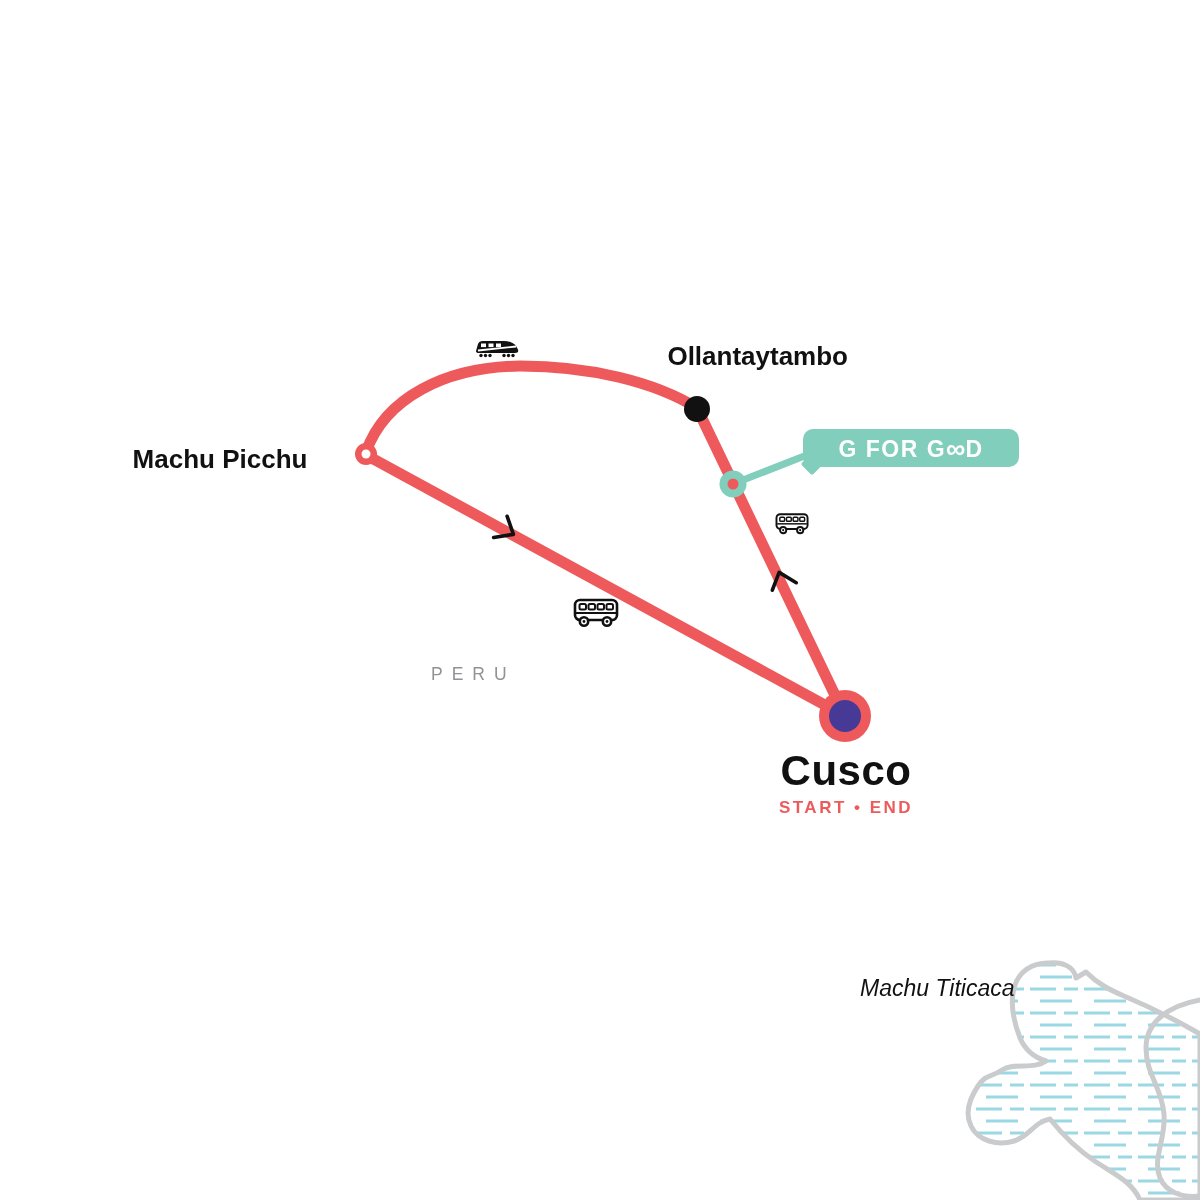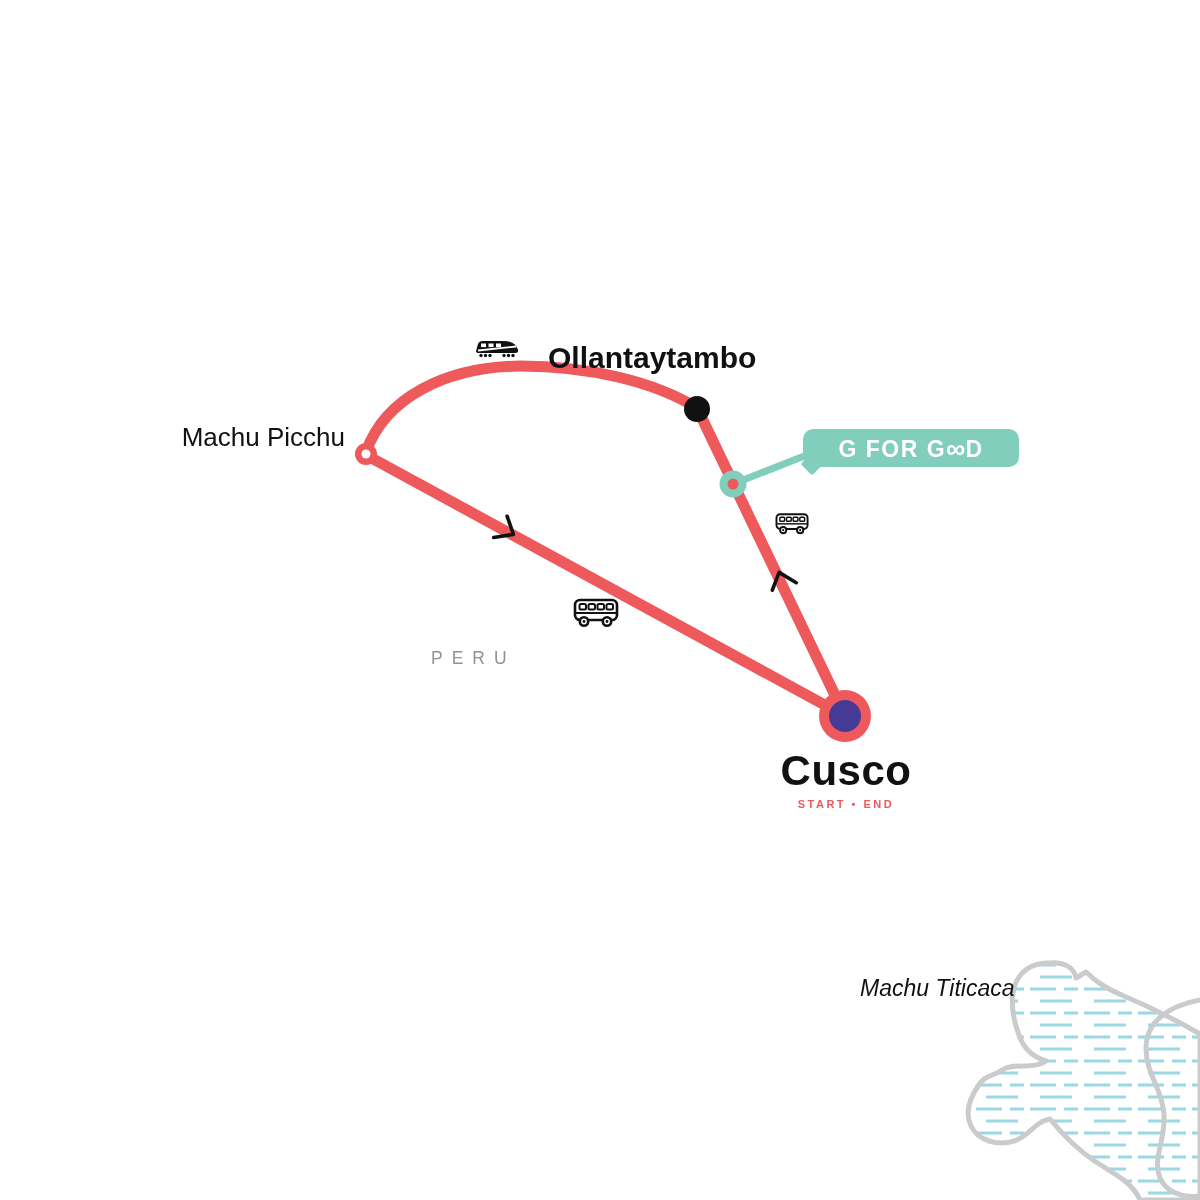--- a/index.html
+++ b/index.html
@@ -35,25 +35,25 @@
   .chev{stroke:var(--ink);stroke-width:3.6;fill:none;stroke-linecap:round;stroke-linejoin:round;}
   .lake-outline-stroke{stroke:var(--lake-outline);stroke-width:5;stroke-linejoin:round;stroke-linecap:round;}
   .no-fill{fill:none;}
   .water-line{stroke:var(--lake-water);stroke-width:3.2;fill:none;}
   .icon-ink{fill:var(--ink);}
   .icon-white{fill:#ffffff;}
   .icon-stroke{stroke:var(--ink);fill:#ffffff;}
 
   
   .label{position:absolute;color:var(--ink);white-space:nowrap;}
-  #ollantaytambo-label{left:548px;top:341px;width:300px;text-align:left;font-size:30px;font-weight:800;}
-  #machu-picchu-label{left:95px;top:422px;width:250px;text-align:right;font-size:26px;font-weight:400;}
+  #ollantaytambo-label{left:548px;top:341px;width:300px;text-align:right;font-size:26px;font-weight:800;}
+  #machu-picchu-label{left:95px;top:444px;width:250px;text-align:center;font-size:26px;font-weight:700;}
   #cusco-label{left:696px;top:747px;width:300px;text-align:center;font-size:42px;font-weight:800;letter-spacing:.5px;}
-  #start-end-label{left:696px;top:798px;width:300px;text-align:center;font-size:11px;font-weight:800;color:var(--route);letter-spacing:2.5px;}
-  #peru-label{left:431px;top:648px;font-size:17.5px;color:var(--country-text);letter-spacing:9px;font-weight:400;}
+  #start-end-label{left:696px;top:798px;width:300px;text-align:center;font-size:17px;font-weight:800;color:var(--route);letter-spacing:2.5px;}
+  #peru-label{left:431px;top:664px;font-size:17.5px;color:var(--country-text);letter-spacing:9px;font-weight:400;}
   #lake-label{left:860px;top:975px;font-size:23px;font-style:italic;}
 
   
   #g-for-good-badge{
     position:absolute;left:803px;top:429px;width:216px;height:38px;
     background:var(--teal);border-radius:10px;
     display:flex;align-items:center;justify-content:center;
     box-sizing:border-box;
   }
   #g-for-good-badge .badge-tail{

